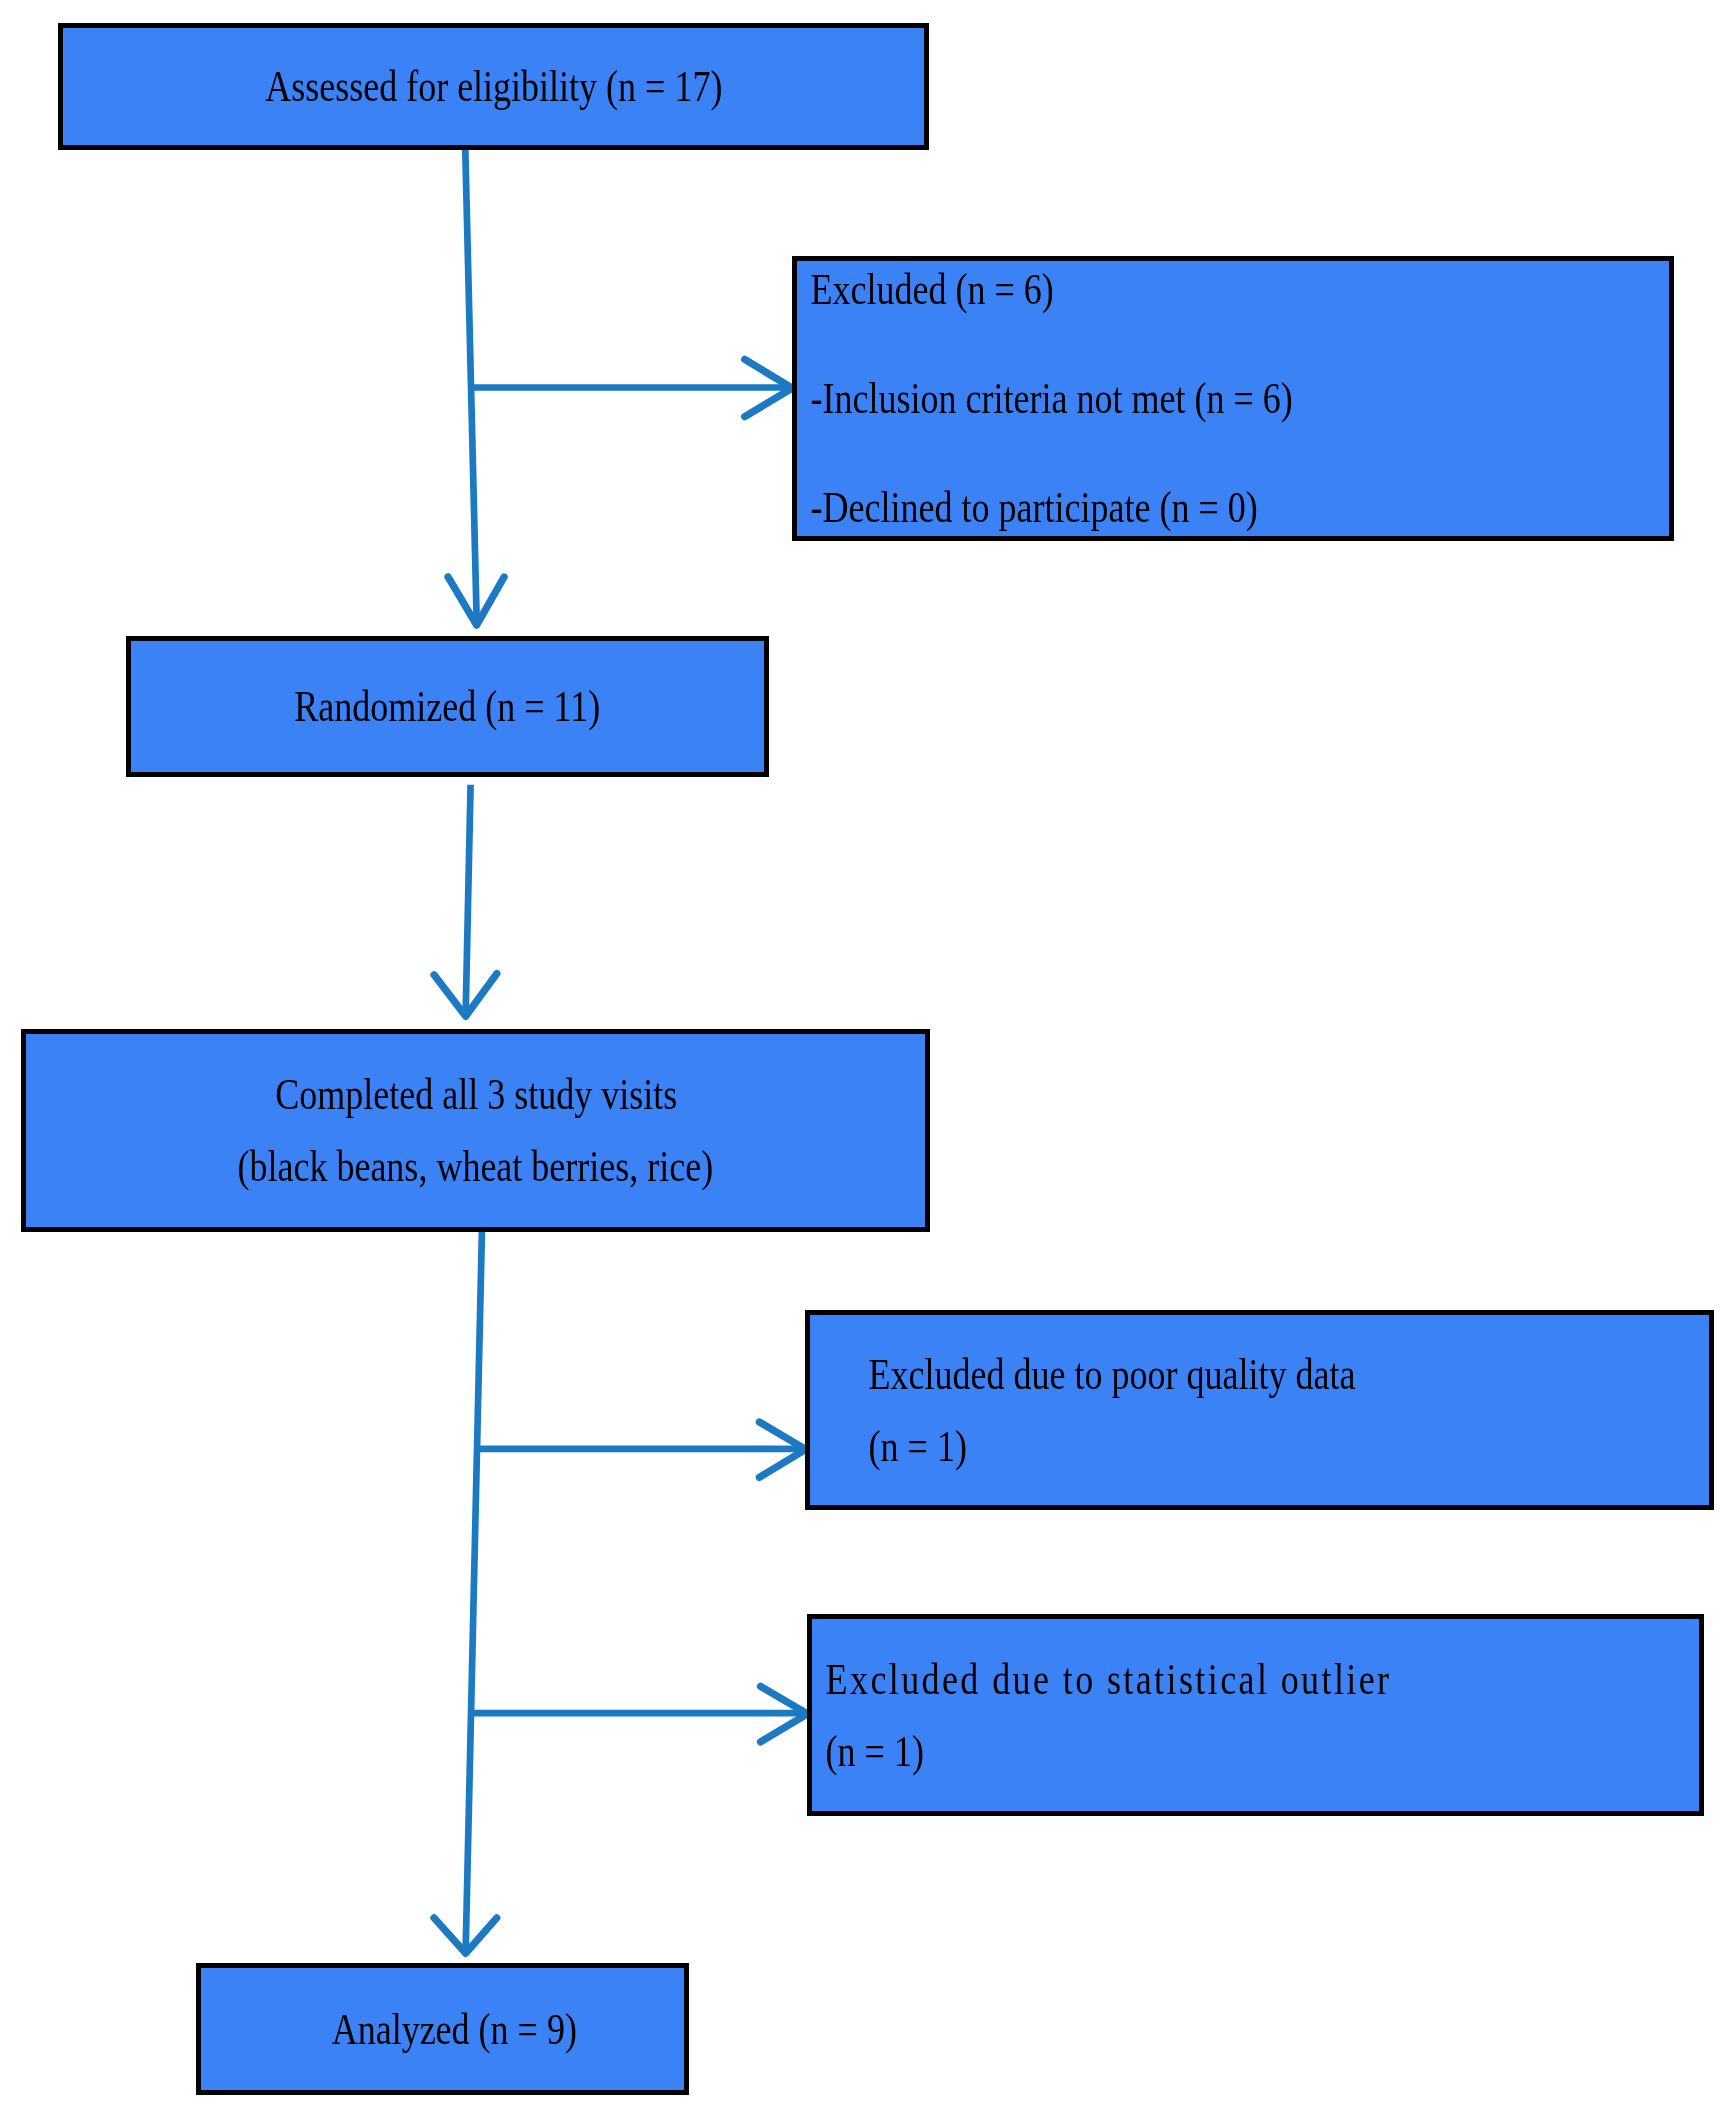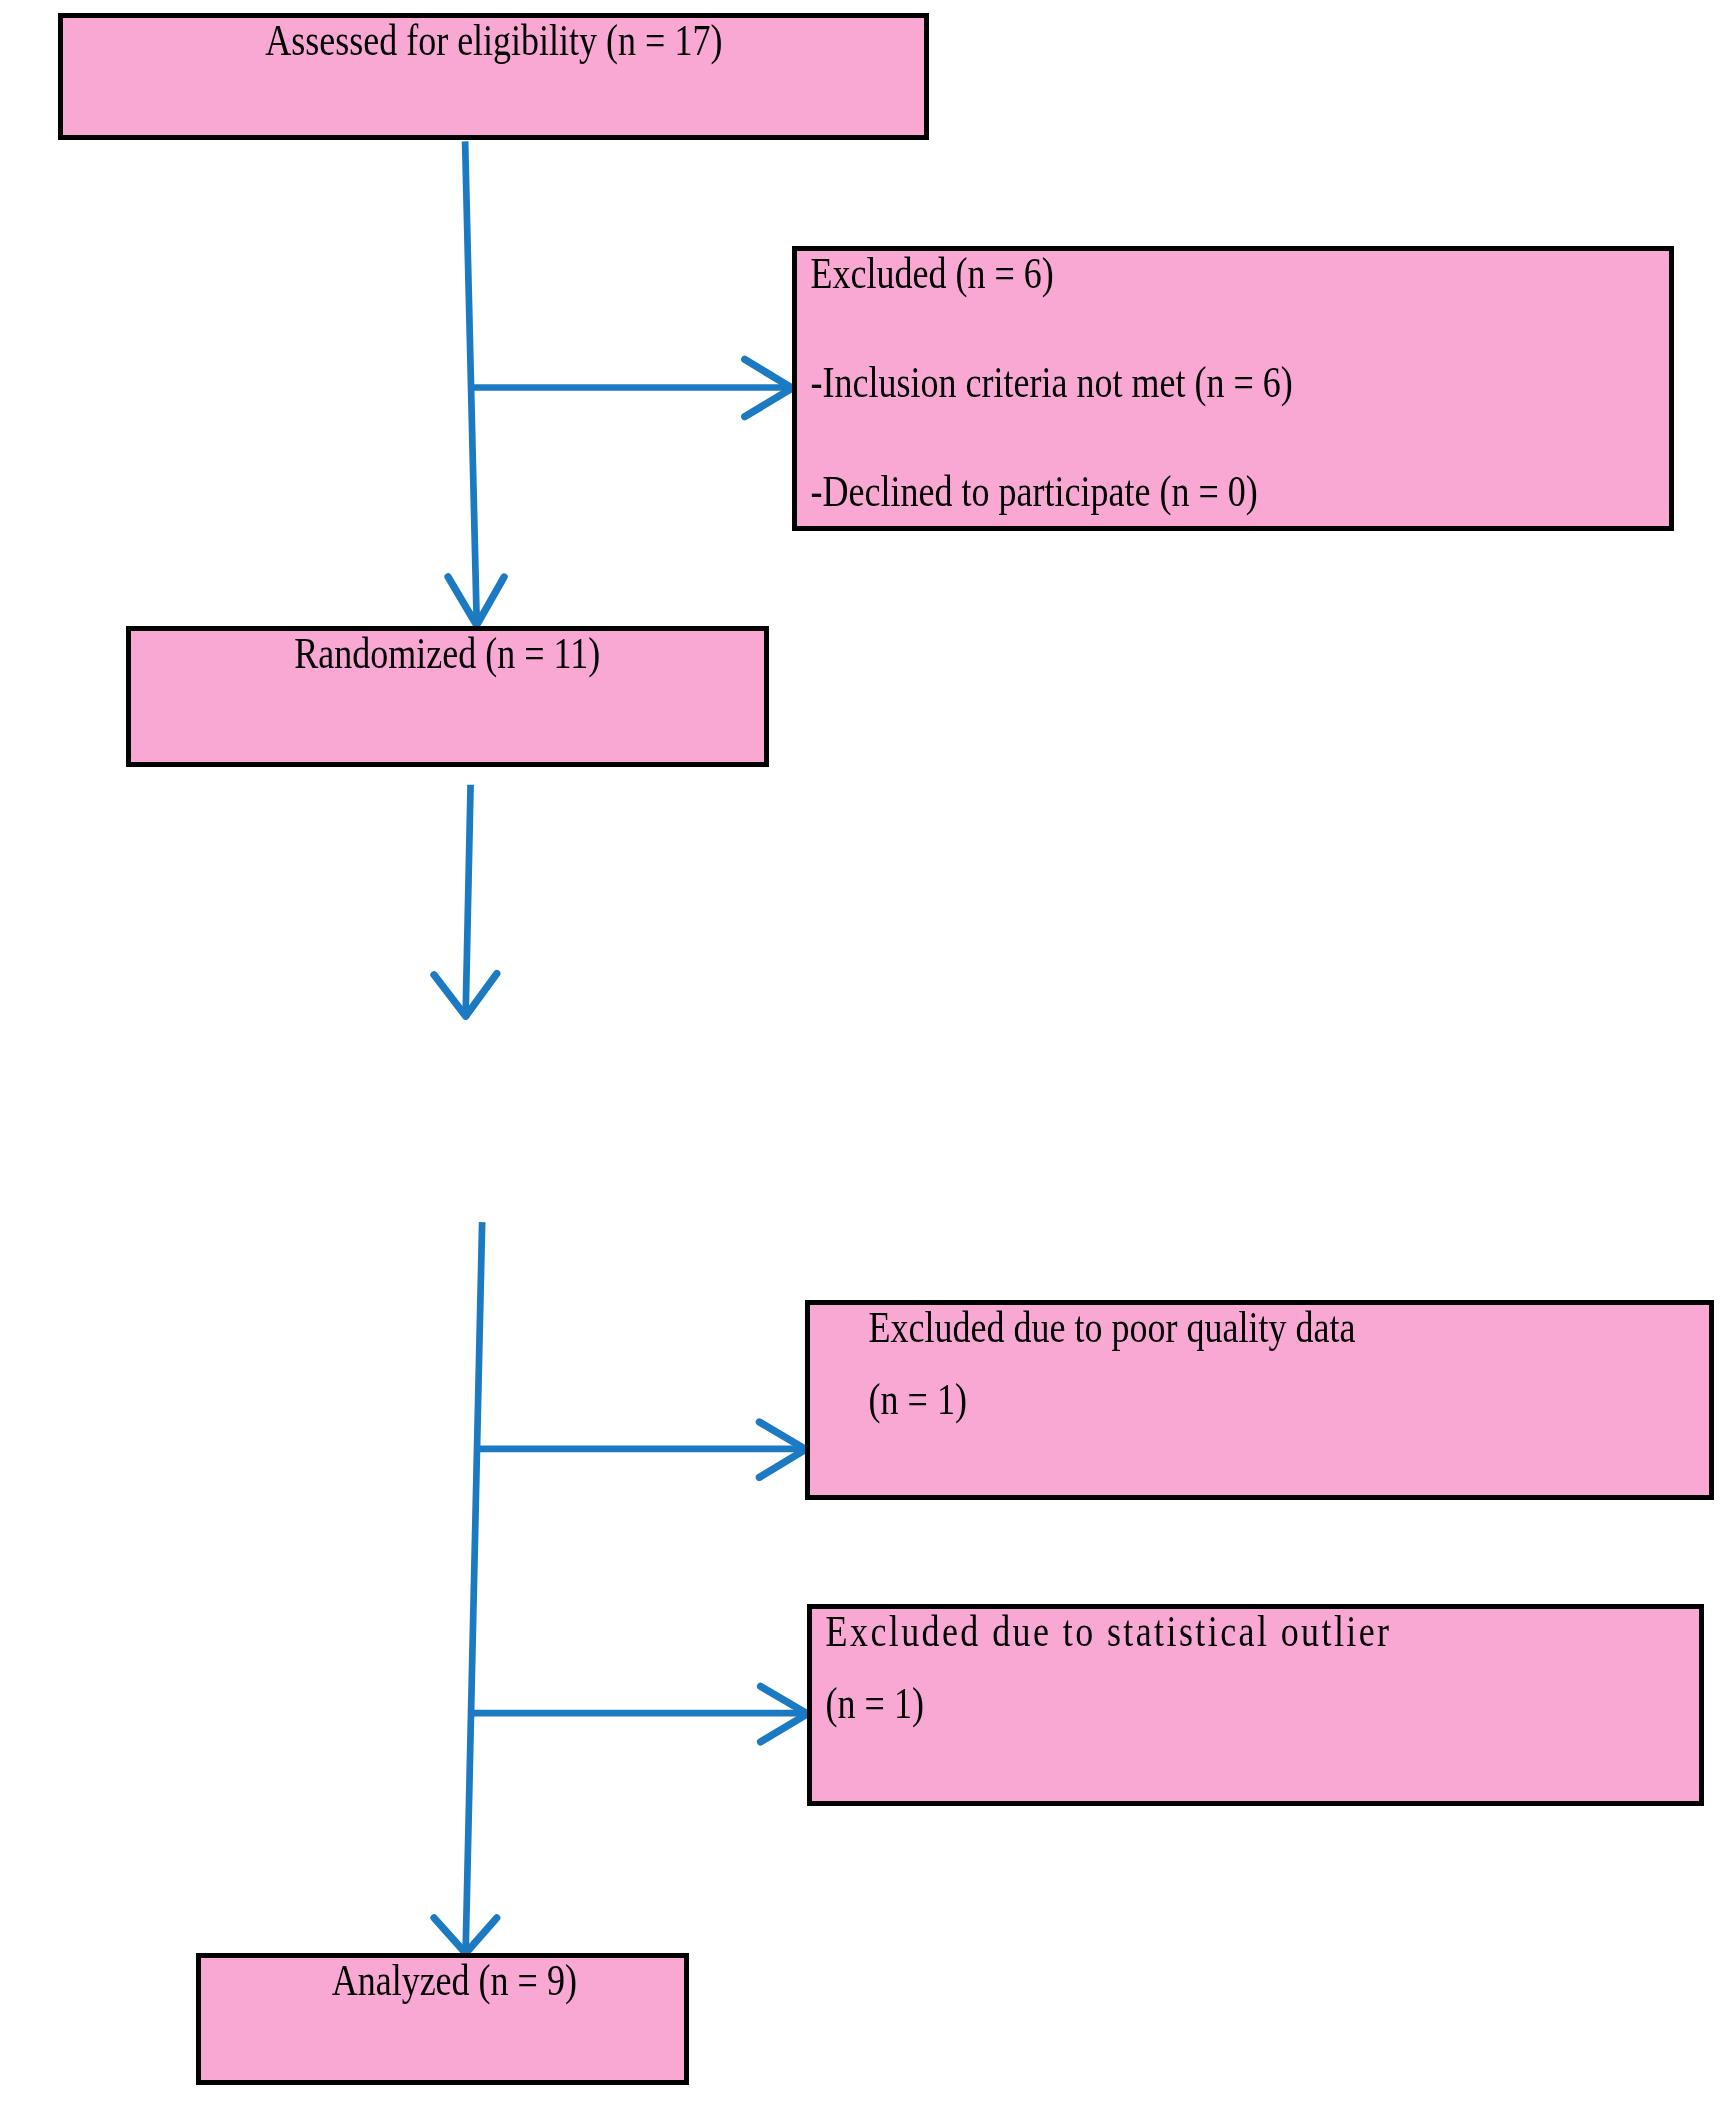--- a/index.html
+++ b/index.html
@@ -11,24 +11,26 @@
     position: relative;
     width: 1735px;
     height: 2108px;
     background: #ffffff;
     overflow: hidden;
     font-family: "Liberation Serif", "DejaVu Serif", serif;
   }
   .node {
     position: absolute;
     box-sizing: border-box;
-    background: #f9a8d4;
+    background: #3b82f6;
     border: 5.5px solid #000000;
     display: flex;
     flex-direction: column;
+    justify-content: center;
+    margin-top: 10px;
   }
   .node .line {
     color: #000000;
     white-space: nowrap;
     font-size: 45px;
     line-height: 1.0;
     transform: scaleX(0.80);
     transform-origin: left center;
   }
   .node.centered .line {
@@ -119,20 +121,24 @@
   <div class="node lefted" id="node-excluded1">
     <span class="line">Excluded (n = 6)</span>
     <span class="line">-Inclusion criteria not met (n = 6)</span>
     <span class="line">-Declined to participate (n = 0)</span>
   </div>
 
   <div class="node centered" id="node-random">
     <span class="line">Randomized (n = 11)</span>
   </div>
 
+  <div class="node centered tight" id="node-completed">
+    <span class="line">Completed all 3 study visits</span>
+    <span class="line">(black beans, wheat berries, rice)</span>
+  </div>
 
   <div class="node lefted tight" id="node-poor">
     <span class="line">Excluded due to poor quality data</span>
     <span class="line">(n = 1)</span>
   </div>
 
   <div class="node lefted tight" id="node-outlier">
     <span class="line justified">Excluded due to statistical outlier</span>
     <span class="line">(n = 1)</span>
   </div>

